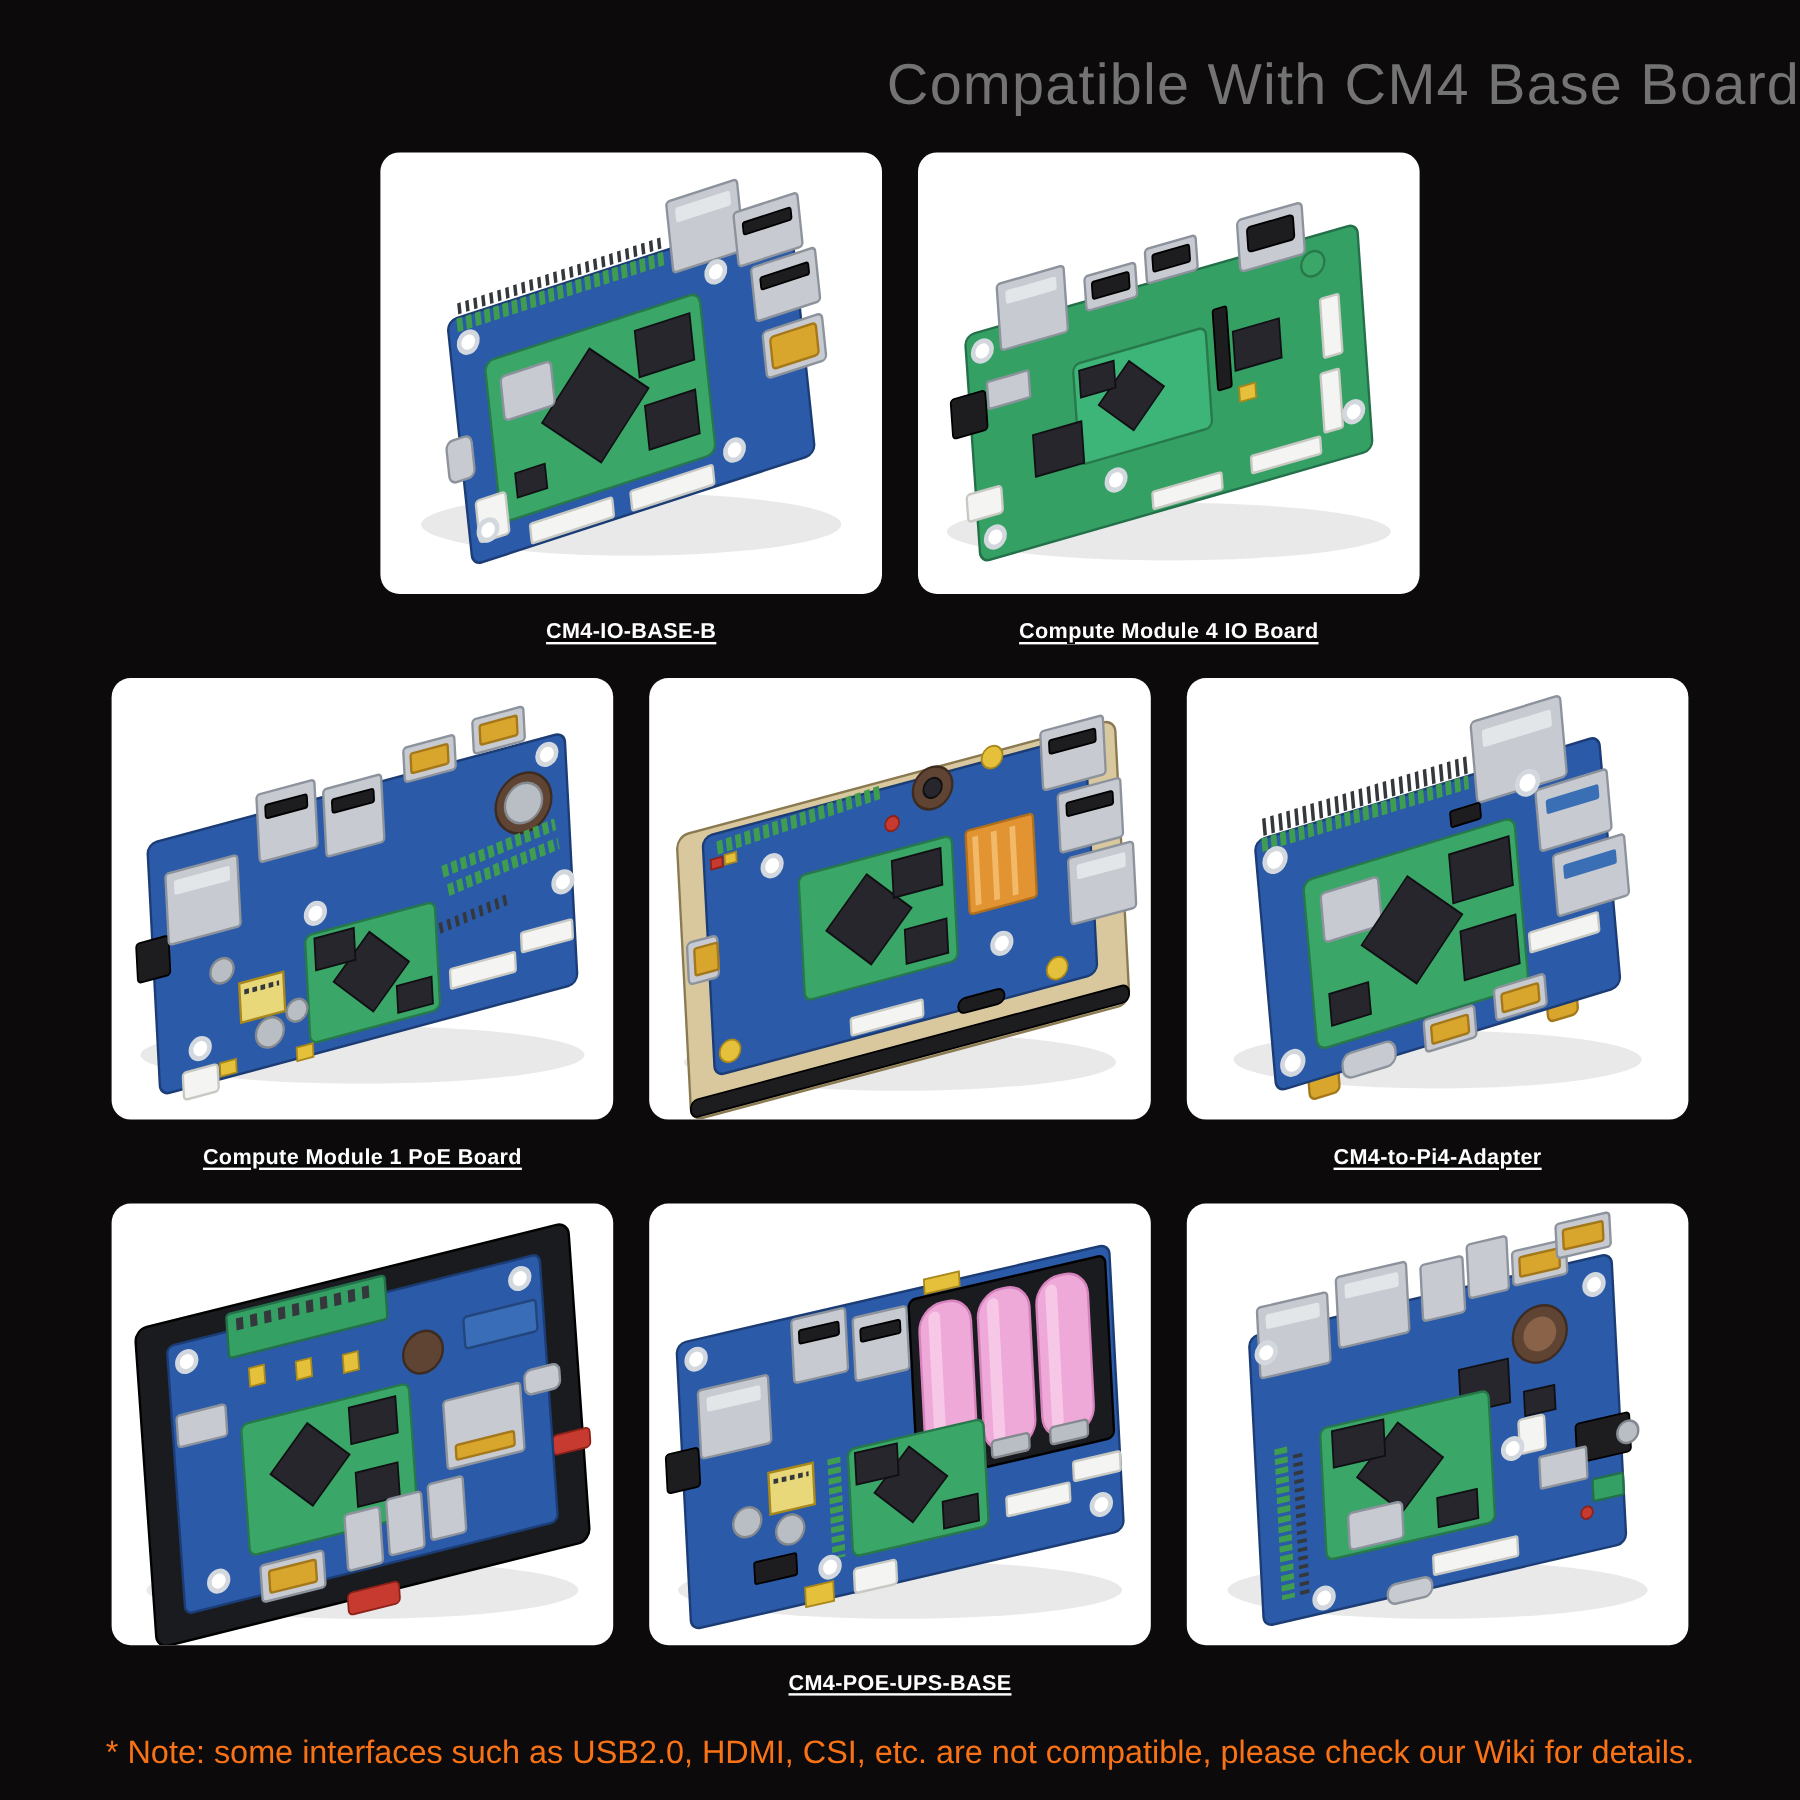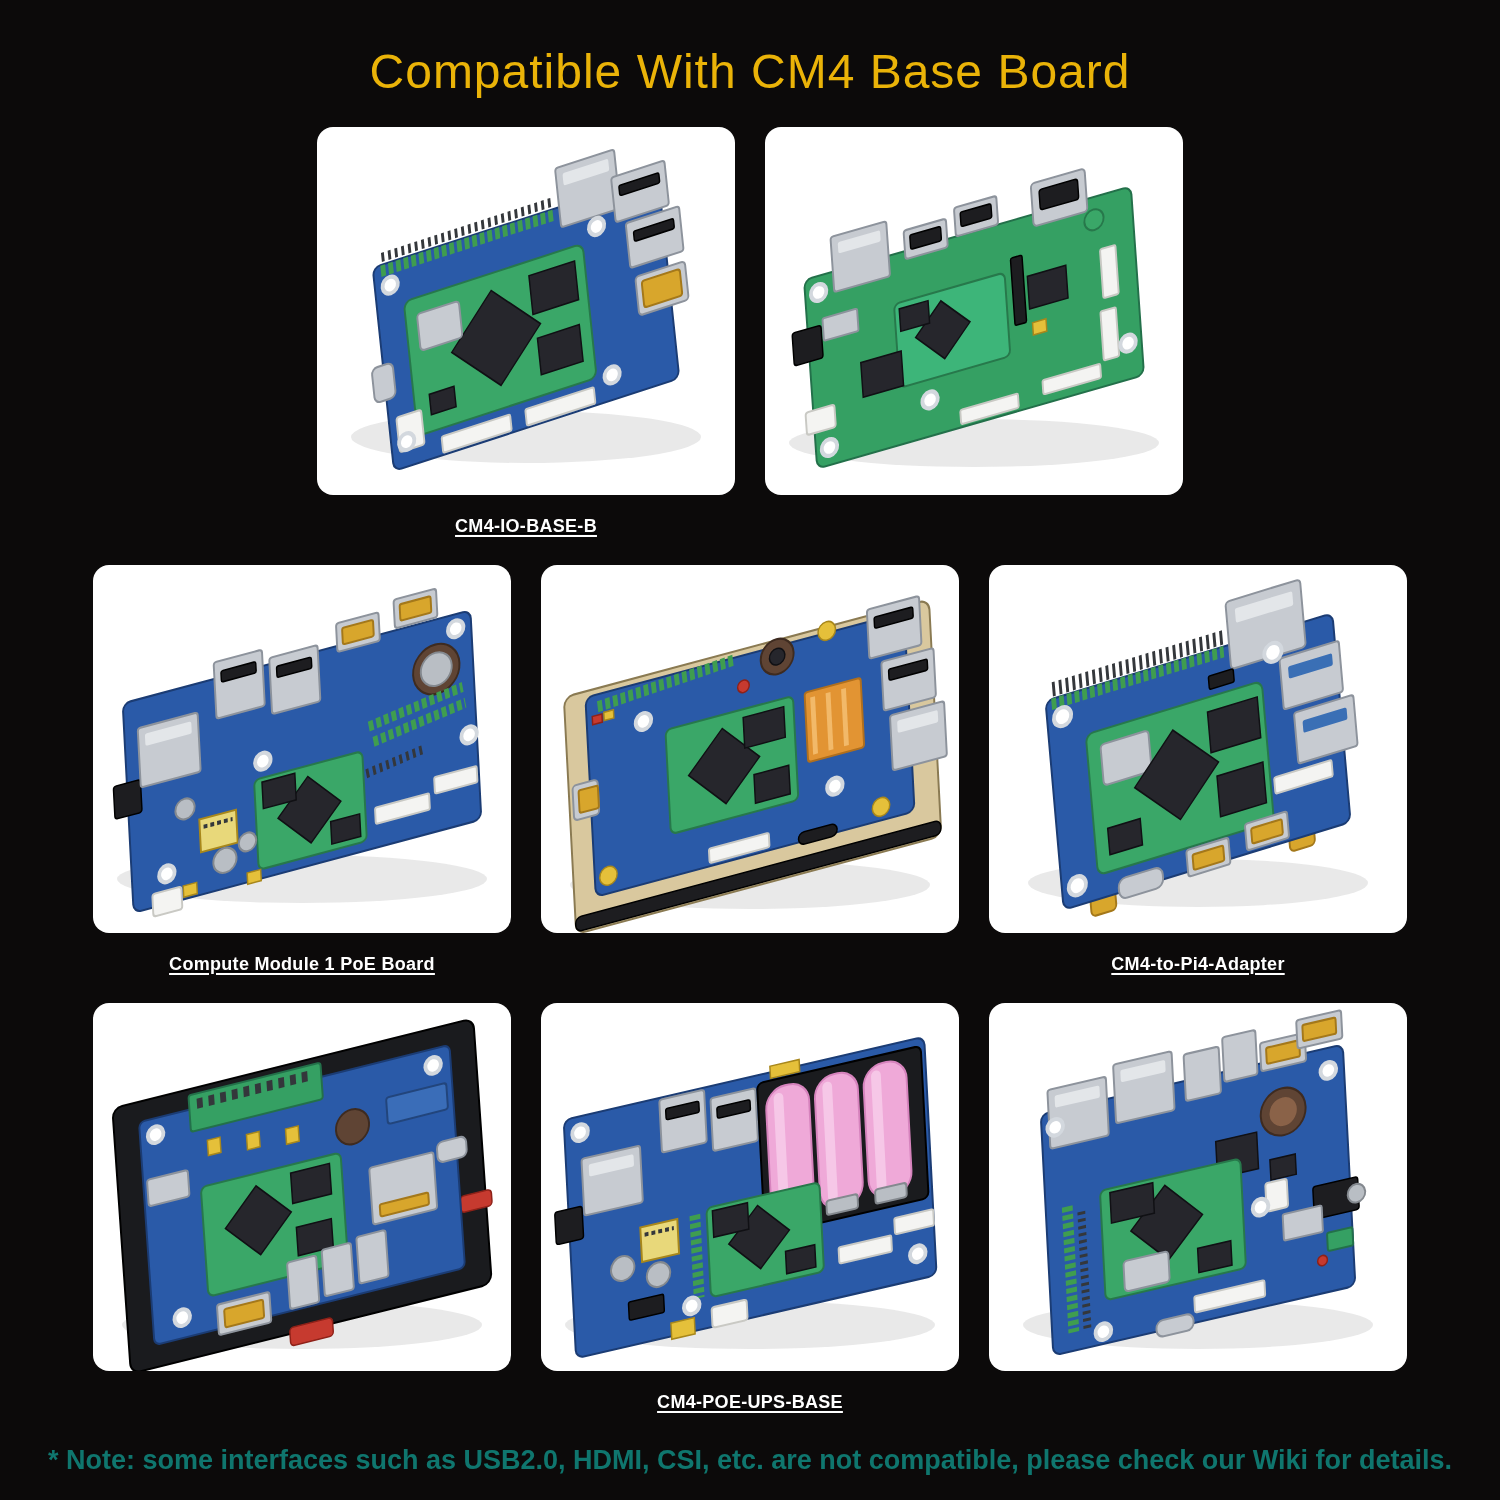--- a/index.html
+++ b/index.html
@@ -5,40 +5,40 @@
   html,body{margin:0;padding:0;}
   body{
     width:1500px;height:1500px;
     background:#0c0a0a;
     font-family:"Liberation Sans",sans-serif;
     -webkit-font-smoothing:antialiased;
   }
   .page{position:relative;width:1500px;height:1500px;overflow:hidden;}
   .title{
     margin:0;padding-top:44px;
-    text-align:center;color:#eab308;
+    text-align:right;color:#737373;
     font-size:48px;font-weight:400;letter-spacing:1px;
   }
   .row{display:flex;justify-content:center;gap:30px;}
   .row-first{margin-top:28px;}
   figure.product{margin:0;width:418px;text-decoration:underline;}
   .photo-card{
     width:418px;height:368px;background:#ffffff;border-radius:16px;
     overflow:hidden;
   }
   .photo-card svg{display:block;width:418px;height:368px;}
   .product-label{
     height:70px;display:flex;align-items:center;justify-content:center;
     padding-bottom:8px;box-sizing:border-box;
     color:#ffffff;font-size:18px;font-weight:700;letter-spacing:.3px;
     text-decoration:underline;text-underline-offset:3px;text-decoration-thickness:2px;
   }
   .note{
     margin:2px 0 0 0;text-align:center;
-    color:#0f766e;font-size:27px;line-height:34px;font-weight:700;
+    color:#f97316;font-size:27px;line-height:34px;font-weight:400;
   }
   
   .shadow{fill:rgba(40,40,40,0.10)}
   .cBlue{fill:#2a5aa8;stroke:#1b3c74;stroke-width:2}
   .cGreenB{fill:#35a063;stroke:#23704a;stroke-width:2}
   .cMod{fill:#3aa768;stroke:#27784b;stroke-width:2}
   .cMod2{fill:#3db579;stroke:#27784b;stroke-width:2}
   .cChip{fill:#26262c;stroke:#101014;stroke-width:1.5}
   .cSil{fill:#c7cbd1;stroke:#8d939c;stroke-width:2}
   .cSilL{fill:#e3e6e9;stroke:none}
@@ -133,20 +133,21 @@
             <rect class="cWht" x="150" y="168" width="60" height="14" rx="2"></rect>
             <rect class="cWht" x="236" y="162" width="60" height="14" rx="2"></rect>
             <rect class="cWht" x="-8" y="128" width="30" height="22" rx="3"></rect>
             <circle class="cHole" cx="14" cy="16" r="8"></circle>
             <circle class="cHole" cx="14" cy="168" r="8"></circle>
             <circle class="cHole" cx="120" cy="150" r="8"></circle>
             <circle class="cHole" cx="326" cy="150" r="8"></circle>
           </g>
         </svg>
       </div>
+      <figcaption class="product-label">Compute Module 4 IO Board</figcaption>
     </figure>
   </div>
 
   <div class="row">
 
     <figure class="product">
       <div class="photo-card">
         <svg viewBox="0 0 418 368">
           <ellipse class="shadow" cx="209" cy="314" rx="185" ry="24"></ellipse>
           <g transform="translate(209 196) rotate(-15) skewX(-12) translate(-180 -102)">

